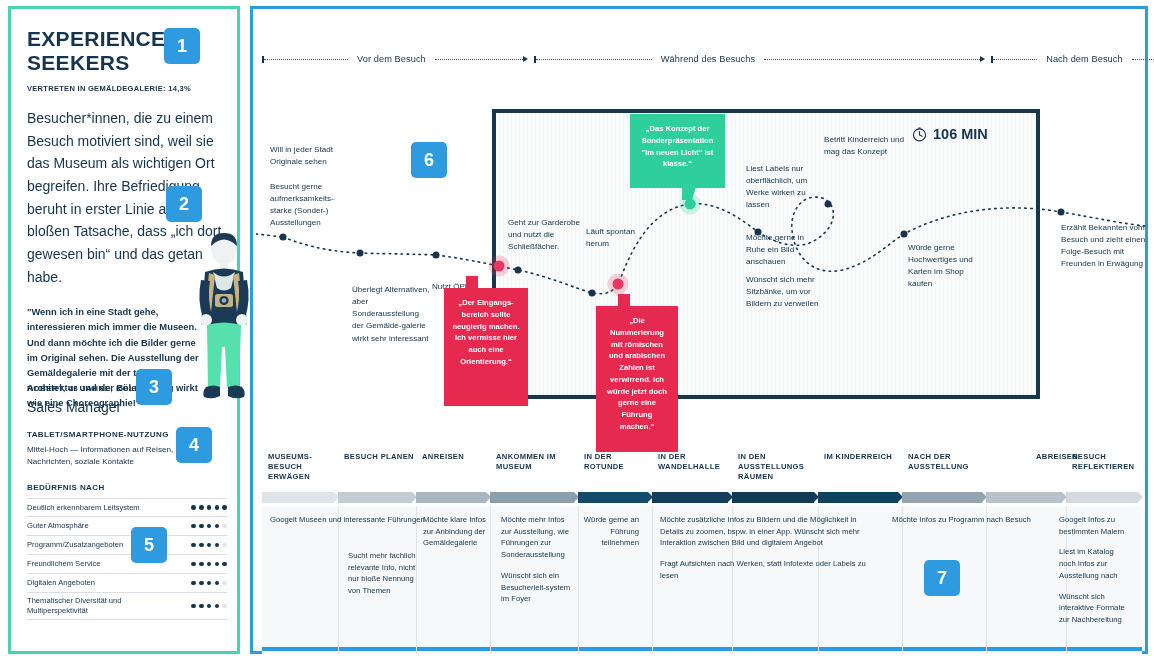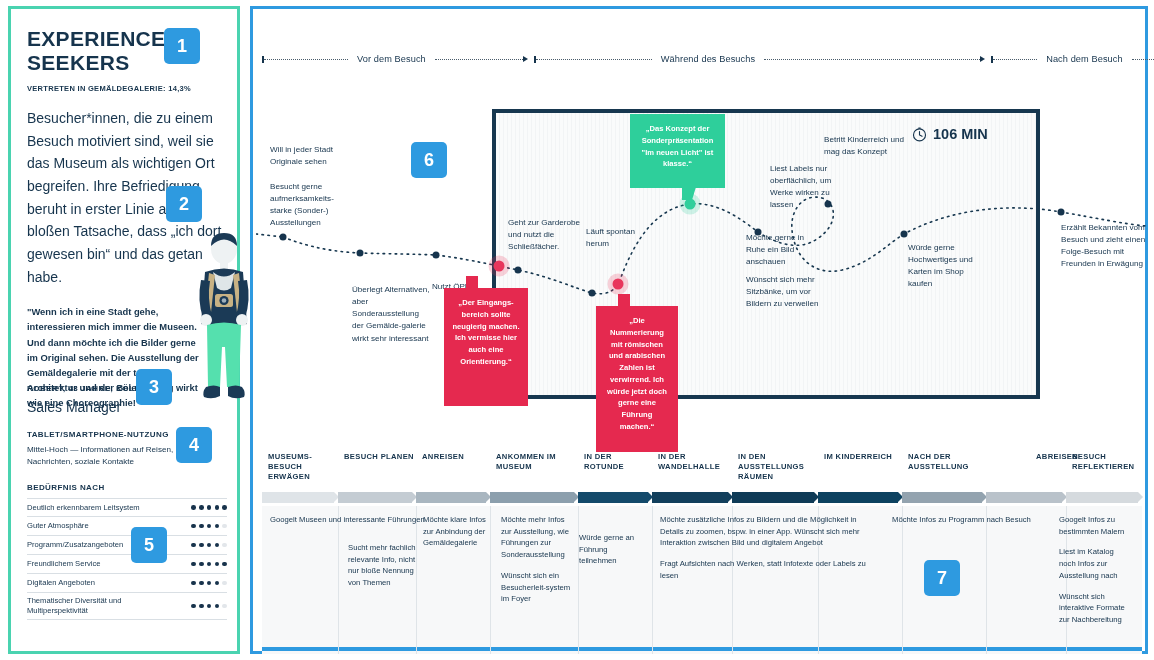--- a/index.html
+++ b/index.html
@@ -266,21 +266,21 @@
         <div class="jnode" style="left: 648px; top: 150px;"></div>
         <div class="jnode" style="left: 805px; top: 128px;"></div>
       </div>
     <div id="jlabels">
         <div class="jlabel" style="left: 14px; top: 60px; width: 85px;">Will in jeder Stadt Originale sehen</div>
         <div class="jlabel" style="left: 14px; top: 97px; width: 78px;">Besucht gerne aufmerksamkeits-starke (Sonder-) Ausstellungen</div>
         <div class="jlabel" style="left: 96px; top: 200px; width: 80px;">Überlegt Alternativen, aber Sonderausstellung der Gemälde-galerie wirkt sehr interessant</div>
         <div class="jlabel" style="left: 176px; top: 197px; width: 72px;">Nutzt ÖPNV</div>
         <div class="jlabel" style="left: 252px; top: 133px; width: 84px;">Geht zur Garderobe und nutzt die Schließfächer.</div>
         <div class="jlabel" style="left: 330px; top: 142px; width: 62px;">Läuft spontan herum</div>
-        <div class="jlabel" style="left: 490px; top: 79px; width: 80px; margin-left: 24px;">Liest Labels nur oberflächlich, um Werke wirken zu lassen</div>
+        <div class="jlabel" style="left: 490px; top: 79px; width: 80px;">Liest Labels nur oberflächlich, um Werke wirken zu lassen</div>
         <div class="jlabel" style="left: 568px; top: 50px; width: 85px;">Betritt Kinderreich und mag das Konzept</div>
         <div class="jlabel" style="left: 490px; top: 148px; width: 74px;">Möchte gerne in Ruhe ein Bild anschauen</div>
         <div class="jlabel" style="left: 490px; top: 190px; width: 80px;">Wünscht sich mehr Sitzbänke, um vor Bildern zu verweilen</div>
         <div class="jlabel" style="left: 652px; top: 158px; width: 76px;">Würde gerne Hochwertiges und Karten im Shop kaufen</div>
         <div class="jlabel" style="left: 805px; top: 138px; width: 86px;">Erzählt Bekannten vom Besuch und zieht einen Folge-Besuch mit Freunden in Erwägung</div>
       </div>
     <div id="jbubbles">
         <div class="bubble red" style="left: 188px; top: 204px; width: 84px; min-height: 118px;">„Der Eingangs-bereich sollte neugierig machen. Ich vermisse hier auch eine Orientierung.“<span class="tail" style="left: 22px; top: -12px; border-width: 0px 12px 13px 0px; border-right-style: solid; border-right-color: rgb(229, 41, 79); border-left-style: initial; border-left-color: initial; border-bottom-style: solid; border-bottom-color: rgb(229, 41, 79); border-top-style: initial; border-top-color: initial;"></span></div>
         <div class="bubble red" style="left: 340px; top: 222px; width: 82px; min-height: 146px;">„Die Nummerierung mit römischen und arabischen Zahlen ist verwirrend. Ich würde jetzt doch gerne eine Führung machen.“<span class="tail" style="left: 22px; top: -12px; border-width: 0px 12px 13px 0px; border-right-style: solid; border-right-color: rgb(229, 41, 79); border-left-style: initial; border-left-color: initial; border-bottom-style: solid; border-bottom-color: rgb(229, 41, 79); border-top-style: initial; border-top-color: initial;"></span></div>
         <div class="bubble green" style="left: 374px; top: 30px; width: 95px; min-height: 74px;">„Das Konzept der Sonderpräsentation "Im neuen Licht" ist klasse.“<span class="tail" style="left: 52px; bottom: -12px; border-width: 13px 4px 0px 10px; border-left-style: solid; border-left-color: rgb(46, 207, 155); border-right-style: solid; border-right-color: transparent; border-top-style: solid; border-top-color: rgb(46, 207, 155); border-bottom-style: initial; border-bottom-color: initial;"></span></div>
@@ -355,31 +355,31 @@
         <div class="vline" style="left: 316px;"></div>
         <div class="vline" style="left: 390px;"></div>
         <div class="vline" style="left: 470px;"></div>
         <div class="vline" style="left: 556px;"></div>
         <div class="vline" style="left: 640px;"></div>
         <div class="vline" style="left: 724px;"></div>
         <div class="vline" style="left: 804px;"></div>
         <div class="cell" style="left: 8px; top: 8px; width: 190px;">
           <p>Googelt Museen und interessante Führungen</p>
         </div>
-        <div class="cell" style="left: 86px; top: 36px; width: 72px;">
+        <div class="cell" style="left: 86px; top: 44px; width: 72px;">
           <p>Sucht mehr fachlich relevante Info, nicht nur bloße Nennung von Themen</p>
         </div>
         <div class="cell" style="left: 161px; top: 8px; width: 66px;">
           <p>Möchte klare Infos zur Anbindung der Gemäldegalerie</p>
         </div>
         <div class="cell" style="left: 239px; top: 8px; width: 70px;">
           <p>Möchte mehr Infos zur Ausstellung, wie Führungen zur Sonderausstellung</p>
           <p>Wünscht sich ein Besucherleit-system im Foyer</p>
         </div>
-        <div class="cell" style="left: 317px; top: 26px; width: 60px;">
+        <div class="cell" style="left: 317px; top: 8px; width: 60px; text-align: right;">
           <p>Würde gerne an Führung teilnehmen</p>
         </div>
         <div class="cell" style="left: 398px; top: 8px; width: 214px;">
           <p>Möchte zusätzliche Infos zu Bildern und die Möglichkeit in Details zu zoomen, bspw. in einer App. Wünscht sich mehr Interaktion zwischen Bild und digitalem Angebot</p>
           <p>Fragt Aufsichten nach Werken, statt Infotexte oder Labels zu lesen</p>
         </div>
         <div class="cell" style="left: 630px; top: 8px; width: 152px;">
           <p>Möchte Infos zu Programm nach Besuch</p>
         </div>
         <div class="cell" style="left: 797px; top: 8px; width: 72px;">

